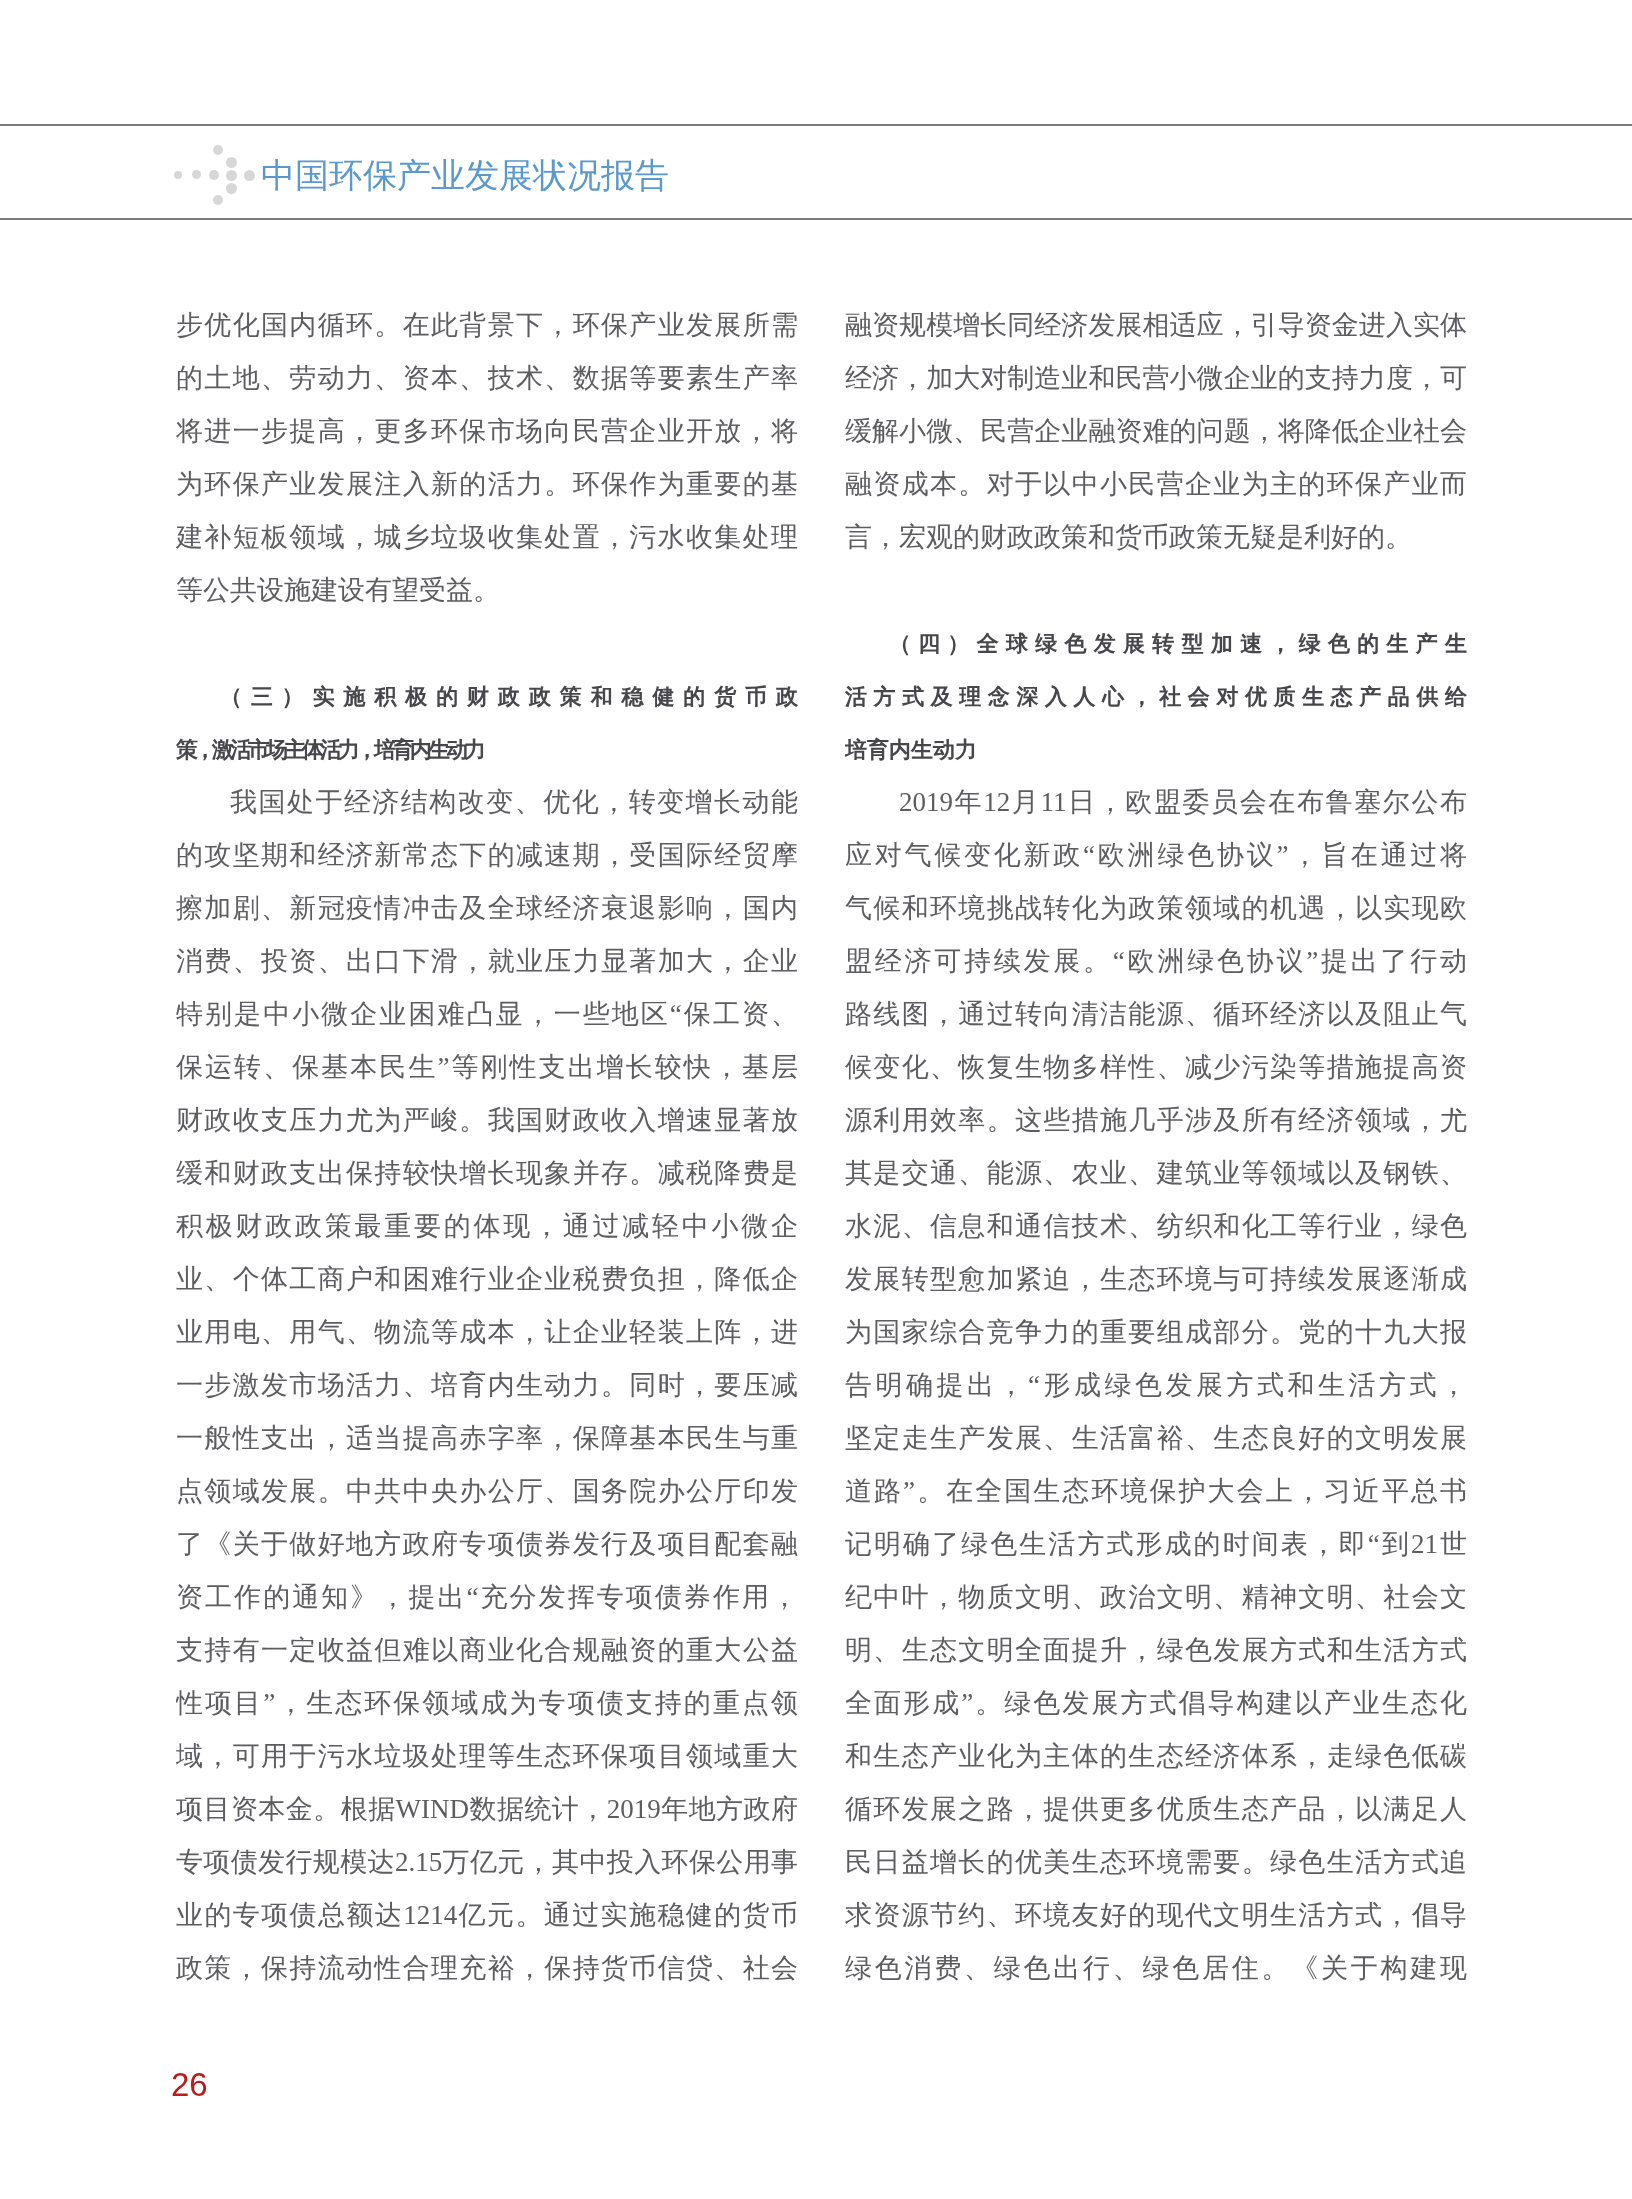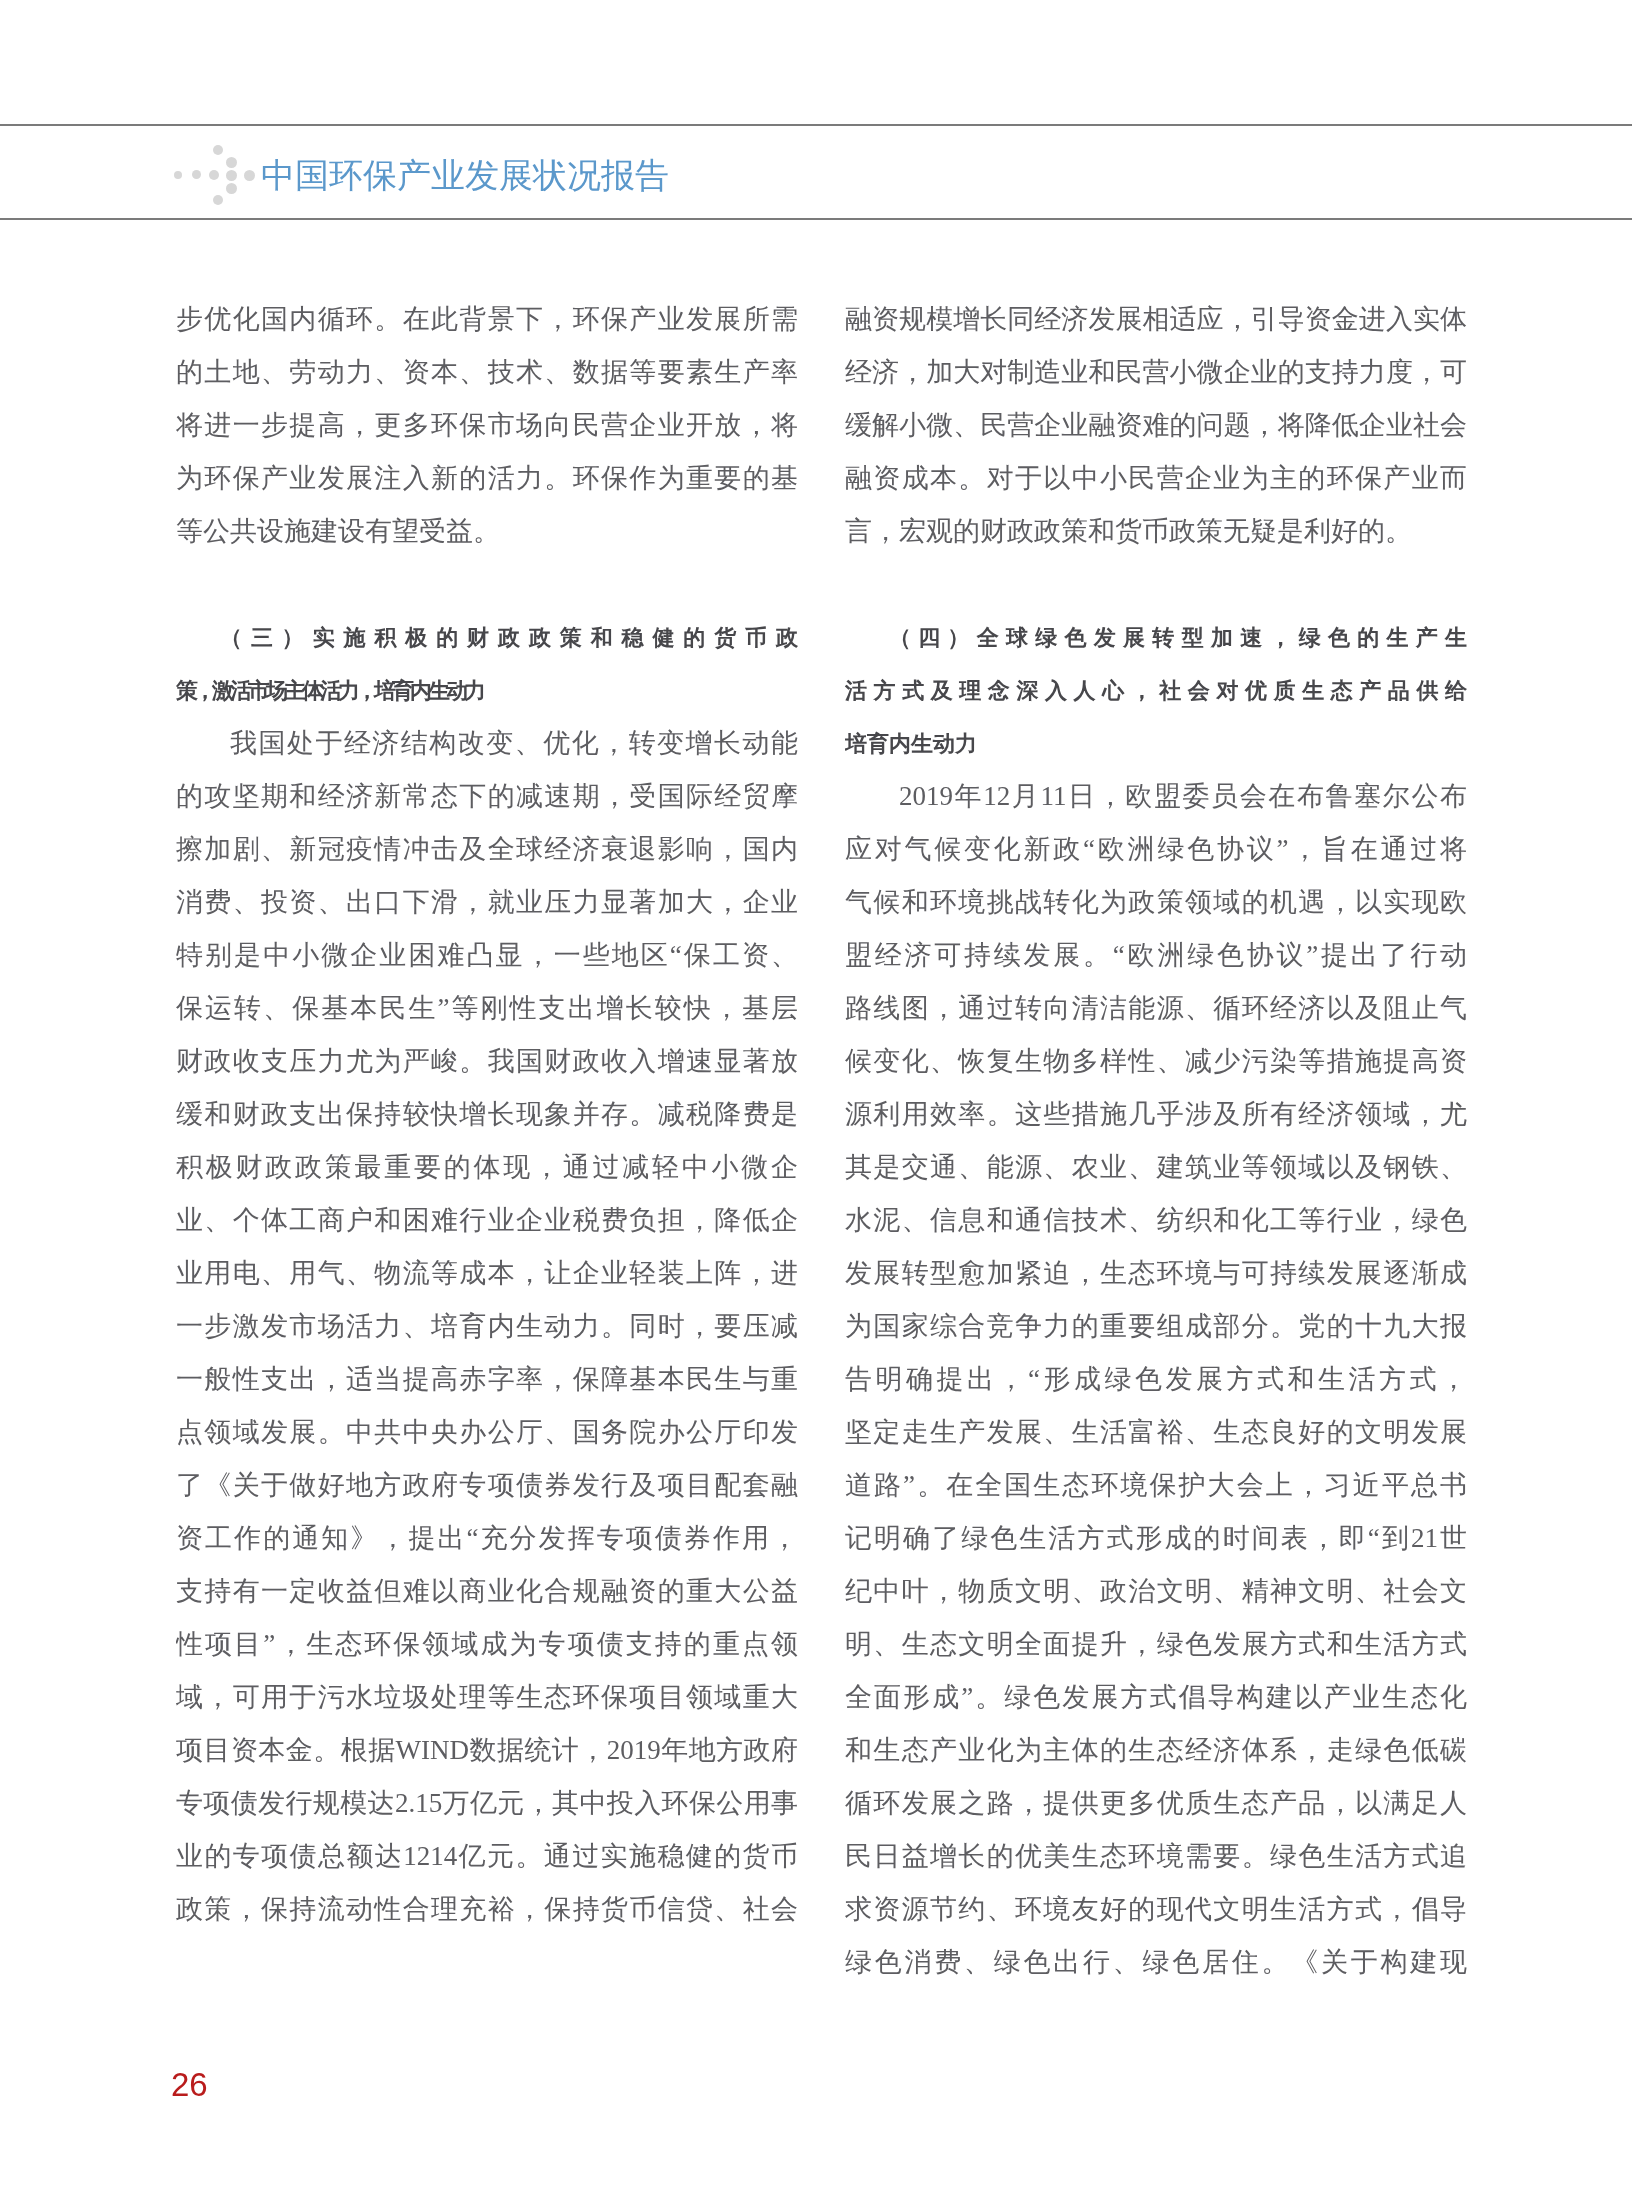--- a/index.html
+++ b/index.html
@@ -45,21 +45,21 @@
     font-family: "Liberation Sans", sans-serif;
     font-size: 34px;
     line-height: 40px;
     color: #5b98cb;
     letter-spacing: 0px;
     white-space: nowrap;
   }
 
   .col {
     position: absolute;
-    top: 293px;
+    top: 299px;
     width: 622px;
     font-size: 27px;
     line-height: 53px;
     color: #5d5d61;
   }
   .col-left  { left: 176px; }
   .col-right { left: 845px; }
 
   .line {
     height: 53px;
@@ -109,20 +109,21 @@
   <div class="title">中国环保产业发展状况报告</div>
 
   <div class="rule rule-bottom"></div>
 
   <main>
     <section class="col col-left">
         <div class="line">步优化国内循环。在此背景下，环保产业发展所需</div>
         <div class="line">的土地、劳动力、资本、技术、数据等要素生产率</div>
         <div class="line">将进一步提高，更多环保市场向民营企业开放，将</div>
         <div class="line">为环保产业发展注入新的活力。环保作为重要的基</div>
+        <div class="line">建补短板领域，城乡垃圾收集处置，污水收集处理</div>
         <div class="line end">等公共设施建设有望受益。</div>
         <div class="line blank"></div>
         <div class="line head indent">（三）实施积极的财政政策和稳健的货币政</div>
         <div class="line head end tight">策，激活市场主体活力，培育内生动力</div>
         <div class="line indent">我国处于经济结构改变、优化，转变增长动能</div>
         <div class="line">的攻坚期和经济新常态下的减速期，受国际经贸摩</div>
         <div class="line">擦加剧、新冠疫情冲击及全球经济衰退影响，国内</div>
         <div class="line">消费、投资、出口下滑，就业压力显著加大，企业</div>
         <div class="line">特别是中小微企业困难凸显，一些地区“保工资、</div>
         <div class="line">保运转、保基本民生”等刚性支出增长较快，基层</div>

